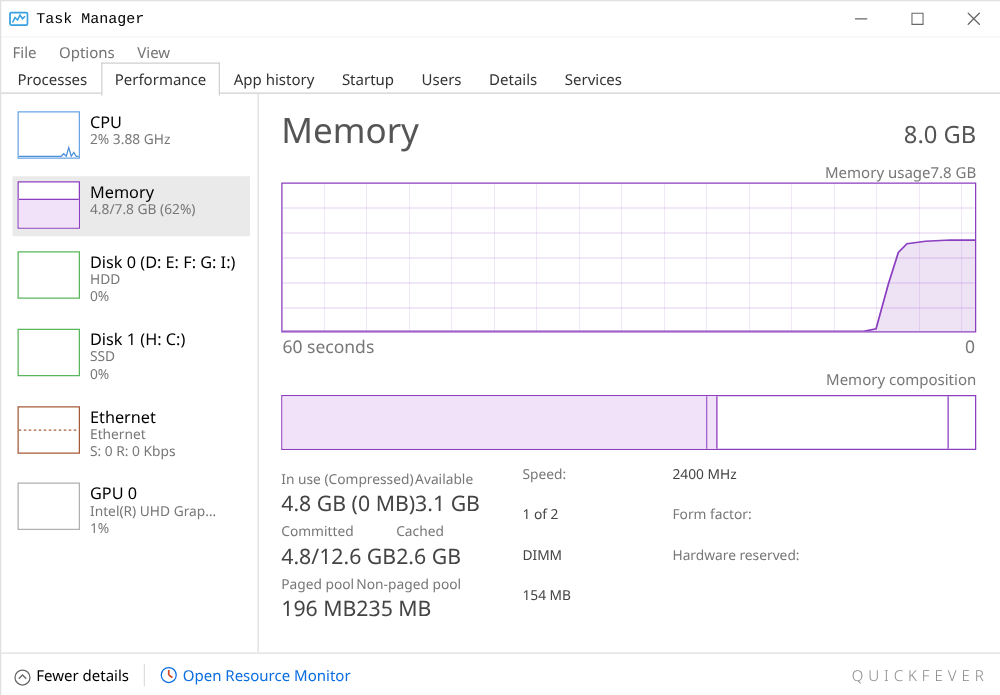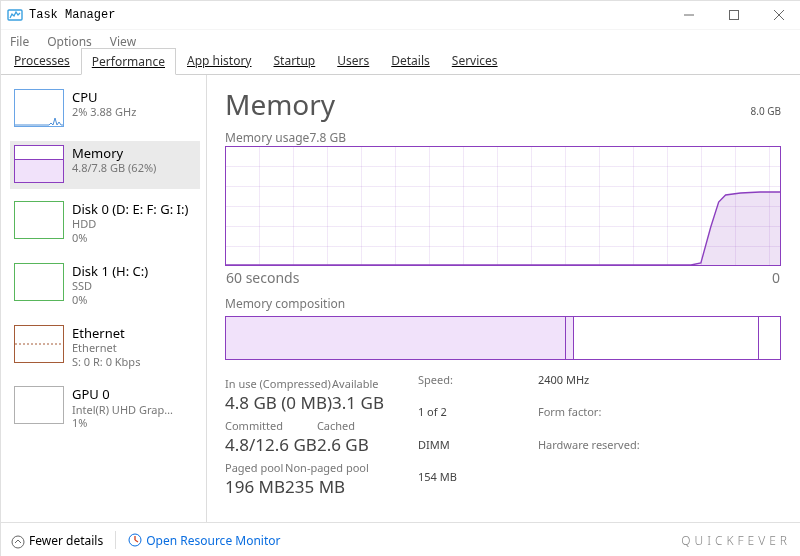--- a/index.html
+++ b/index.html
@@ -29,21 +29,21 @@
   .titlebar .title{font-size:12px}
   .titlebar .wbtns{margin-left:auto;display:flex;height:100%;}
   .wbtn{width:45px;display:flex;align-items:center;justify-content:center;cursor:pointer;color:#666;}
   .wbtn svg{width:10px;height:10px}
 
   
   .menubar{height:20px;display:flex;align-items:flex-end;gap:18px;padding:0 9px;font-size:12px;color:#737373}
   .menubar span{cursor:pointer}
 
   
-  .tabbar{display:flex;border-bottom:1px solid var(--tab-border);padding:0 2px;height:24px;align-items:flex-end;text-decoration:underline;}
+  .tabbar{display:flex;border-bottom:1px solid var(--tab-border);padding:0 2px;height:24px;align-items:flex-start;}
   .tab{font-size:12px;padding:4px 10px;border:1px solid transparent;cursor:pointer;color:#333}
   .tab.active{border:1px solid var(--tab-border);border-bottom:1px solid #fff;background:#fff;margin-bottom:-1px;}
 
   
   .content{flex:1;display:flex;min-height:0}
   .sidebar{width:190px;padding:10px 6px 0 9px;display:flex;flex-direction:column;gap:8px;border-right:1px solid #ddd;}
   .res{display:flex;gap:8px;padding:4px 4px 6px 4px;cursor:pointer;border-radius:0}
   .res.selected{background:var(--sel);}
   .thumb{width:48px;height:36px;border:1px solid;flex:0 0 48px;position:relative}
   .thumb.cpu{border-color:var(--cpu)}
@@ -51,21 +51,21 @@
   .thumb.disk{border-color:var(--disk0)}
   .thumb.eth{border-color:var(--eth)}
   .thumb.gpu{border-color:var(--gpu)}
   .res .lbl{font-size:13px;line-height:1.25}
   .res .sub{font-size:11px;color:var(--muted)}
   .thumb.mem::after{content:"";position:absolute;left:0;bottom:0;width:100%;height:22px;background:var(--mem-fill);border-top:1px solid var(--mem)}
 
   .pane{flex:1;padding:10px 20px 0 18px;display:flex;flex-direction:column;min-width:0}
   .pane .hdr{display:flex;justify-content:space-between;align-items:baseline;}
   .pane h1{font-weight:400;font-size:28px;margin:0;color:#555}
-  .cap{font-size:12px;color:var(--muted);display:flex;justify-content:flex-start;margin-top:6px}
+  .cap{font-size:12px;color:var(--muted);display:flex;justify-content:flex-end;margin-top:6px}
   .chart{border:1px solid var(--mem);height:118px;position:relative;background:
     repeating-linear-gradient(to right,transparent 0 ,transparent 33px,rgba(139,62,191,.12) 33px,rgba(139,62,191,.12) 34px),
     repeating-linear-gradient(to bottom,transparent 0 ,transparent 19px,rgba(139,62,191,.12) 19px,rgba(139,62,191,.12) 20px),
     #fff;}
   .chart svg{position:absolute;inset:0;width:100%;height:100%}
   .axis{display:flex;justify-content:space-between;font-size:14px;color:var(--muted);margin:2px 1px}
   .comp{border:1px solid var(--mem);height:42px;display:flex;margin-top:4px}
   .comp div{height:100%}
 
   .stats{display:flex;gap:34px;margin-top:12px}
@@ -181,21 +181,21 @@
           <div>GPU 0</div>
           <div class="sub">Intel(R) UHD Grap…</div>
           <div class="sub">1%</div>
         </div>
       </div>
     </div>
 
     <div class="pane">
       <div class="hdr">
         <h1>Memory</h1>
-        <div style="font-size:10px;color:#555">8.0 GB</div>
+        <div style="font-size:19px;color:#555">8.0 GB</div>
       </div>
       <div class="cap">
         <span>Memory usage</span>
         <span>7.8 GB</span>
       </div>
       <div class="chart">
         <svg viewBox="0 0 560 118" preserveAspectRatio="none">
           <polyline points="0,118 470,118 480,116 490,80 498,55 505,48 520,46 540,45 560,45 560,118" fill="rgba(139,62,191,.15)" stroke="none"></polyline>
           <polyline points="0,118 470,118 480,116 490,80 498,55 505,48 520,46 540,45 560,45" fill="none" stroke="#8b3ebf" stroke-width="1.4"></polyline>
         </svg>

